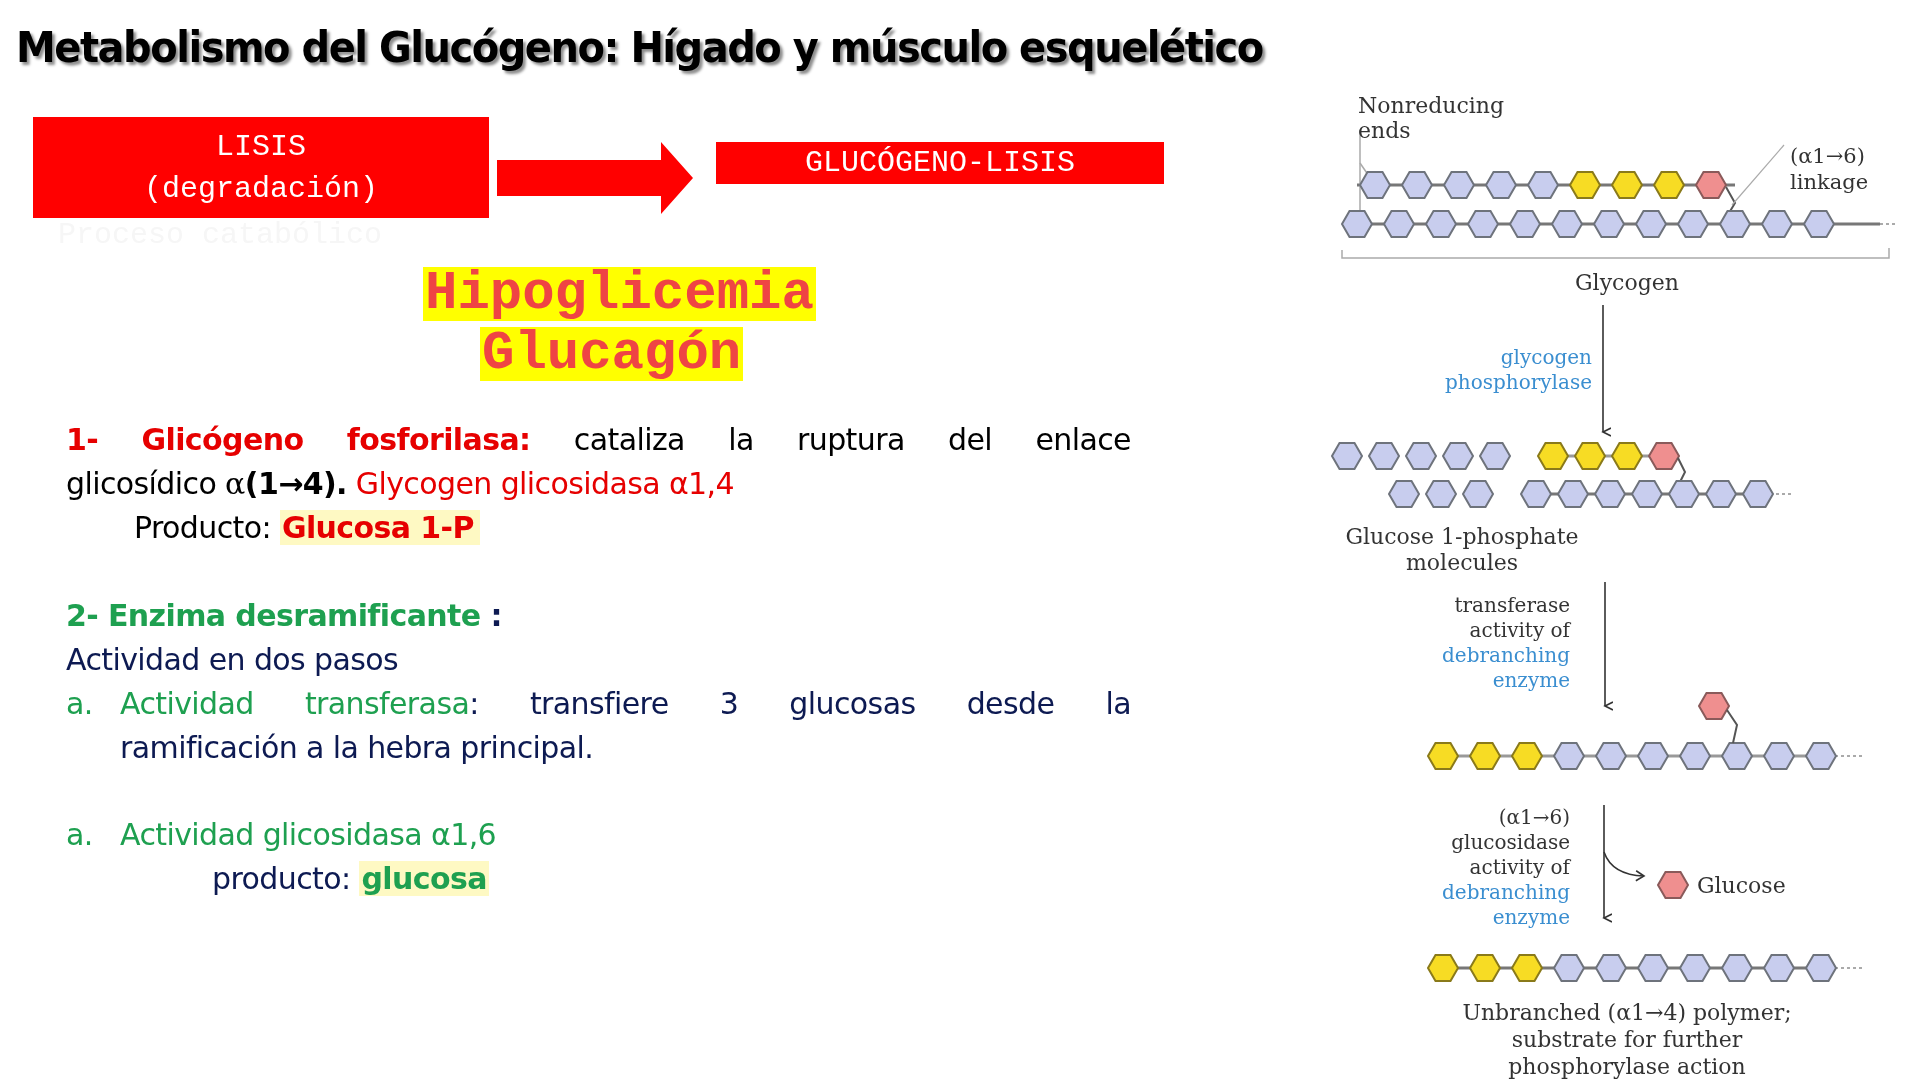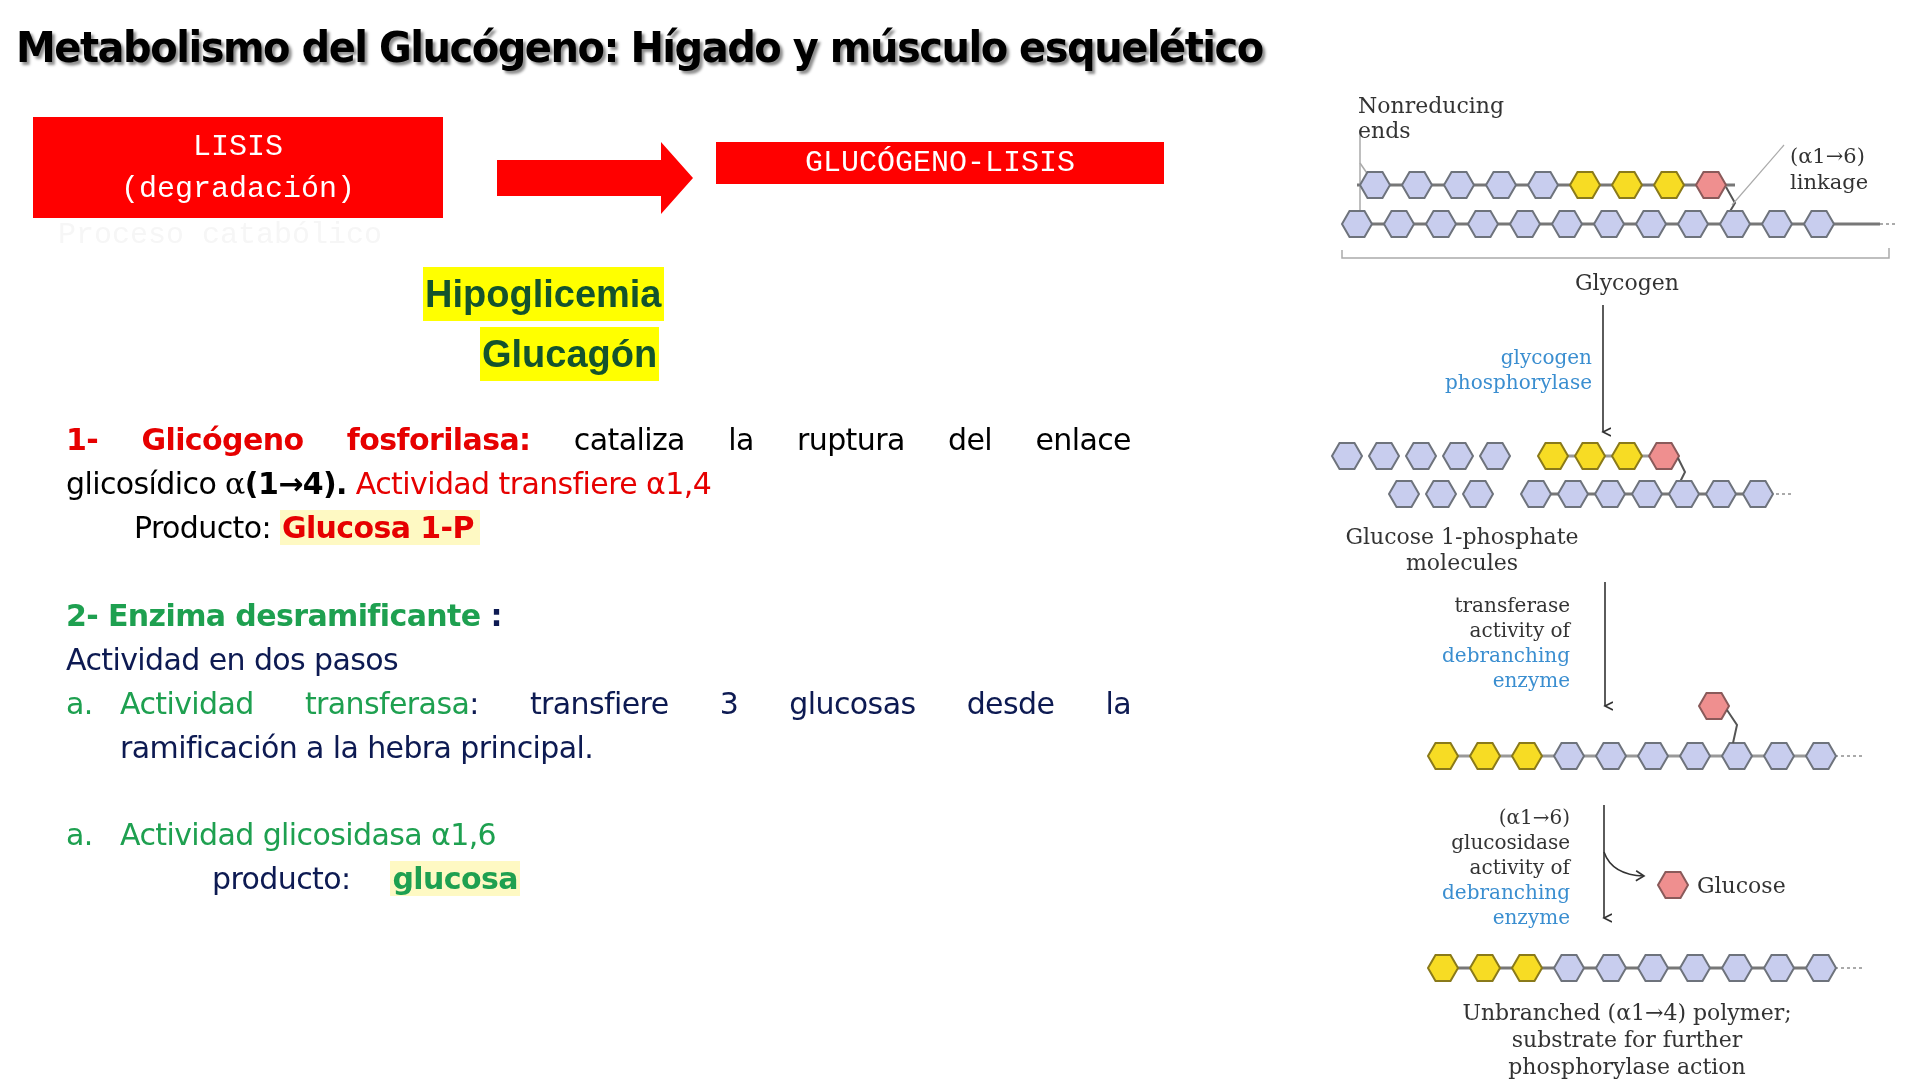--- a/index.html
+++ b/index.html
@@ -1,38 +1,38 @@
 <!DOCTYPE html>
 <html><head>
 <meta charset="utf-8">
 <style>
   html, body { margin:0; padding:0; background:#ffffff; }
   body { width:1920px; height:1080px; position:relative; overflow:hidden; font-family:"DejaVu Sans", sans-serif; }
   .abs { position:absolute; }
   .title { left:16px; top:22px; font-family:"DejaVu Sans", sans-serif; font-weight:bold; font-size:43px; letter-spacing:-1.6px; color:#000; text-shadow:3px 3px 3px rgba(0,0,0,0.45); white-space:nowrap; transform:scaleX(0.93); transform-origin:left top; }
   .redbox { background:#ff0000; color:#fff; font-family:"Liberation Mono", monospace; font-size:30px; text-align:center; display:flex; flex-direction:column; justify-content:center; line-height:42px; }
   .ghost { font-family:"Liberation Mono", monospace; font-size:30px; color:#f6f6f6; }
-  .hl { background:#ffff00; color:#14532d; font-family:Liberation Sans, sans-serif; font-weight:bold; font-size:38px; line-height:54px; padding:0 2px; white-space:nowrap; }
+  .hl { background:#ffff00; color:#ef4444; font-family:Liberation Mono, monospace; font-weight:bold; font-size:54px; line-height:54px; padding:0 2px; white-space:nowrap; }
   .body-text { font-family:"DejaVu Sans", sans-serif; font-size:30px; line-height:44px; letter-spacing:-0.6px; white-space:nowrap; }
   .just { display:flex; justify-content:space-between; width:1065px; }
   .red { color:#e60000; }
   .redb { color:#e60000; font-weight:bold; }
   .black { color:#000; }
   .navy { color:#0d1a52; }
   .green { color:#1ea050; }
   .greenb { color:#1ea050; font-weight:bold; }
   .yel { background:#fef9c3;text-align:right; }
   .diag-text { font-family:"DejaVu Serif", serif; font-size:22px; line-height:26px; color:#333; white-space:nowrap; }
 </style>
 </head>
 <body>
 
 <div class="abs title">Metabolismo del Glucógeno: Hígado y músculo esquelético</div>
 
-<div class="abs redbox" style="left:33px;top:117px;width:410px;height:101px;">
+<div class="abs redbox" style="left:33px;top:117px;width:456px;height:101px;">
   <span>LISIS</span>
   <span>(degradación)</span>
 </div>
 <div class="abs ghost" style="left:58px;top:218px;">Proceso catabólico</div>
 
 <svg class="abs" style="left:497px;top:140px;" width="200" height="76" viewBox="0 0 200 76">
   <polygon points="0,20 164,20 164,2 196,38 164,74 164,56 0,56" fill="#ff0000"></polygon>
 </svg>
 
 <div class="abs redbox" style="left:716px;top:142px;width:448px;height:42px;">
@@ -47,21 +47,21 @@
     <span class="redb">1-</span>
     <span class="redb">Glicógeno</span>
     <span class="redb">fosforilasa:</span>
     <span class="black">cataliza</span>
     <span class="black">la</span>
     <span class="black">ruptura</span>
     <span class="black">del</span>
     <span class="black">enlace</span>
   </div>
   <div>
-    <span class="black">glicosídico </span><span class="black" style="font-family:'DejaVu Serif',serif;">α</span><span class="black" style="font-weight:bold;">(1→4).</span><span class="red"> Actividad transfiere α1,4</span>
+    <span class="black">glicosídico </span><span class="black" style="font-family:'DejaVu Serif',serif;">α</span><span class="black" style="font-weight:bold;">(1→4).</span><span class="red"> Glycogen glicosidasa α1,4</span>
   </div>
   <div style="padding-left:68px;">
     <span class="black">Producto: </span><span class="redb yel" style="padding:0 6px 0 2px;">Glucosa 1-P</span>
   </div>
 </div>
 
 <div class="abs body-text" style="left:66px;top:594px;">
   <div>
     <span class="greenb">2- Enzima desramificante</span><span class="navy" style="font-weight:bold;"> :</span>
   </div>
@@ -78,21 +78,21 @@
       <span class="navy">la</span>
     </div>
   </div>
   <div class="navy" style="padding-left:54px;">ramificación a la hebra principal.</div>
   <div style="height:43px;"></div>
   <div style="display:flex;">
     <span class="green" style="width:54px;">a.</span>
     <span class="green">Actividad glicosidasa α1,6</span>
   </div>
   <div style="padding-left:146px;">
-    <span class="navy">producto: </span><span class="greenb yel" style="padding:0 2px;margin-left:31px;">glucosa</span>
+    <span class="navy">producto: </span><span class="greenb yel" style="padding:0 2px;">glucosa</span>
   </div>
 </div>
 
 <svg class="abs" style="left:1320px;top:80px;" width="600" height="1000" viewBox="1320 80 600 1000">
   <defs>
     <marker id="ah" markerWidth="10" markerHeight="10" refX="5" refY="8" orient="auto" markerUnits="userSpaceOnUse">
       <path d="M1,0 L5,8 L9,0" fill="none" stroke="#333" stroke-width="1.6"></path>
     </marker>
     <marker id="ah2" markerWidth="12" markerHeight="12" refX="10" refY="6" orient="auto" markerUnits="userSpaceOnUse">
       <path d="M2,1 L10,6 L2,11" fill="none" stroke="#333" stroke-width="1.6"></path>

